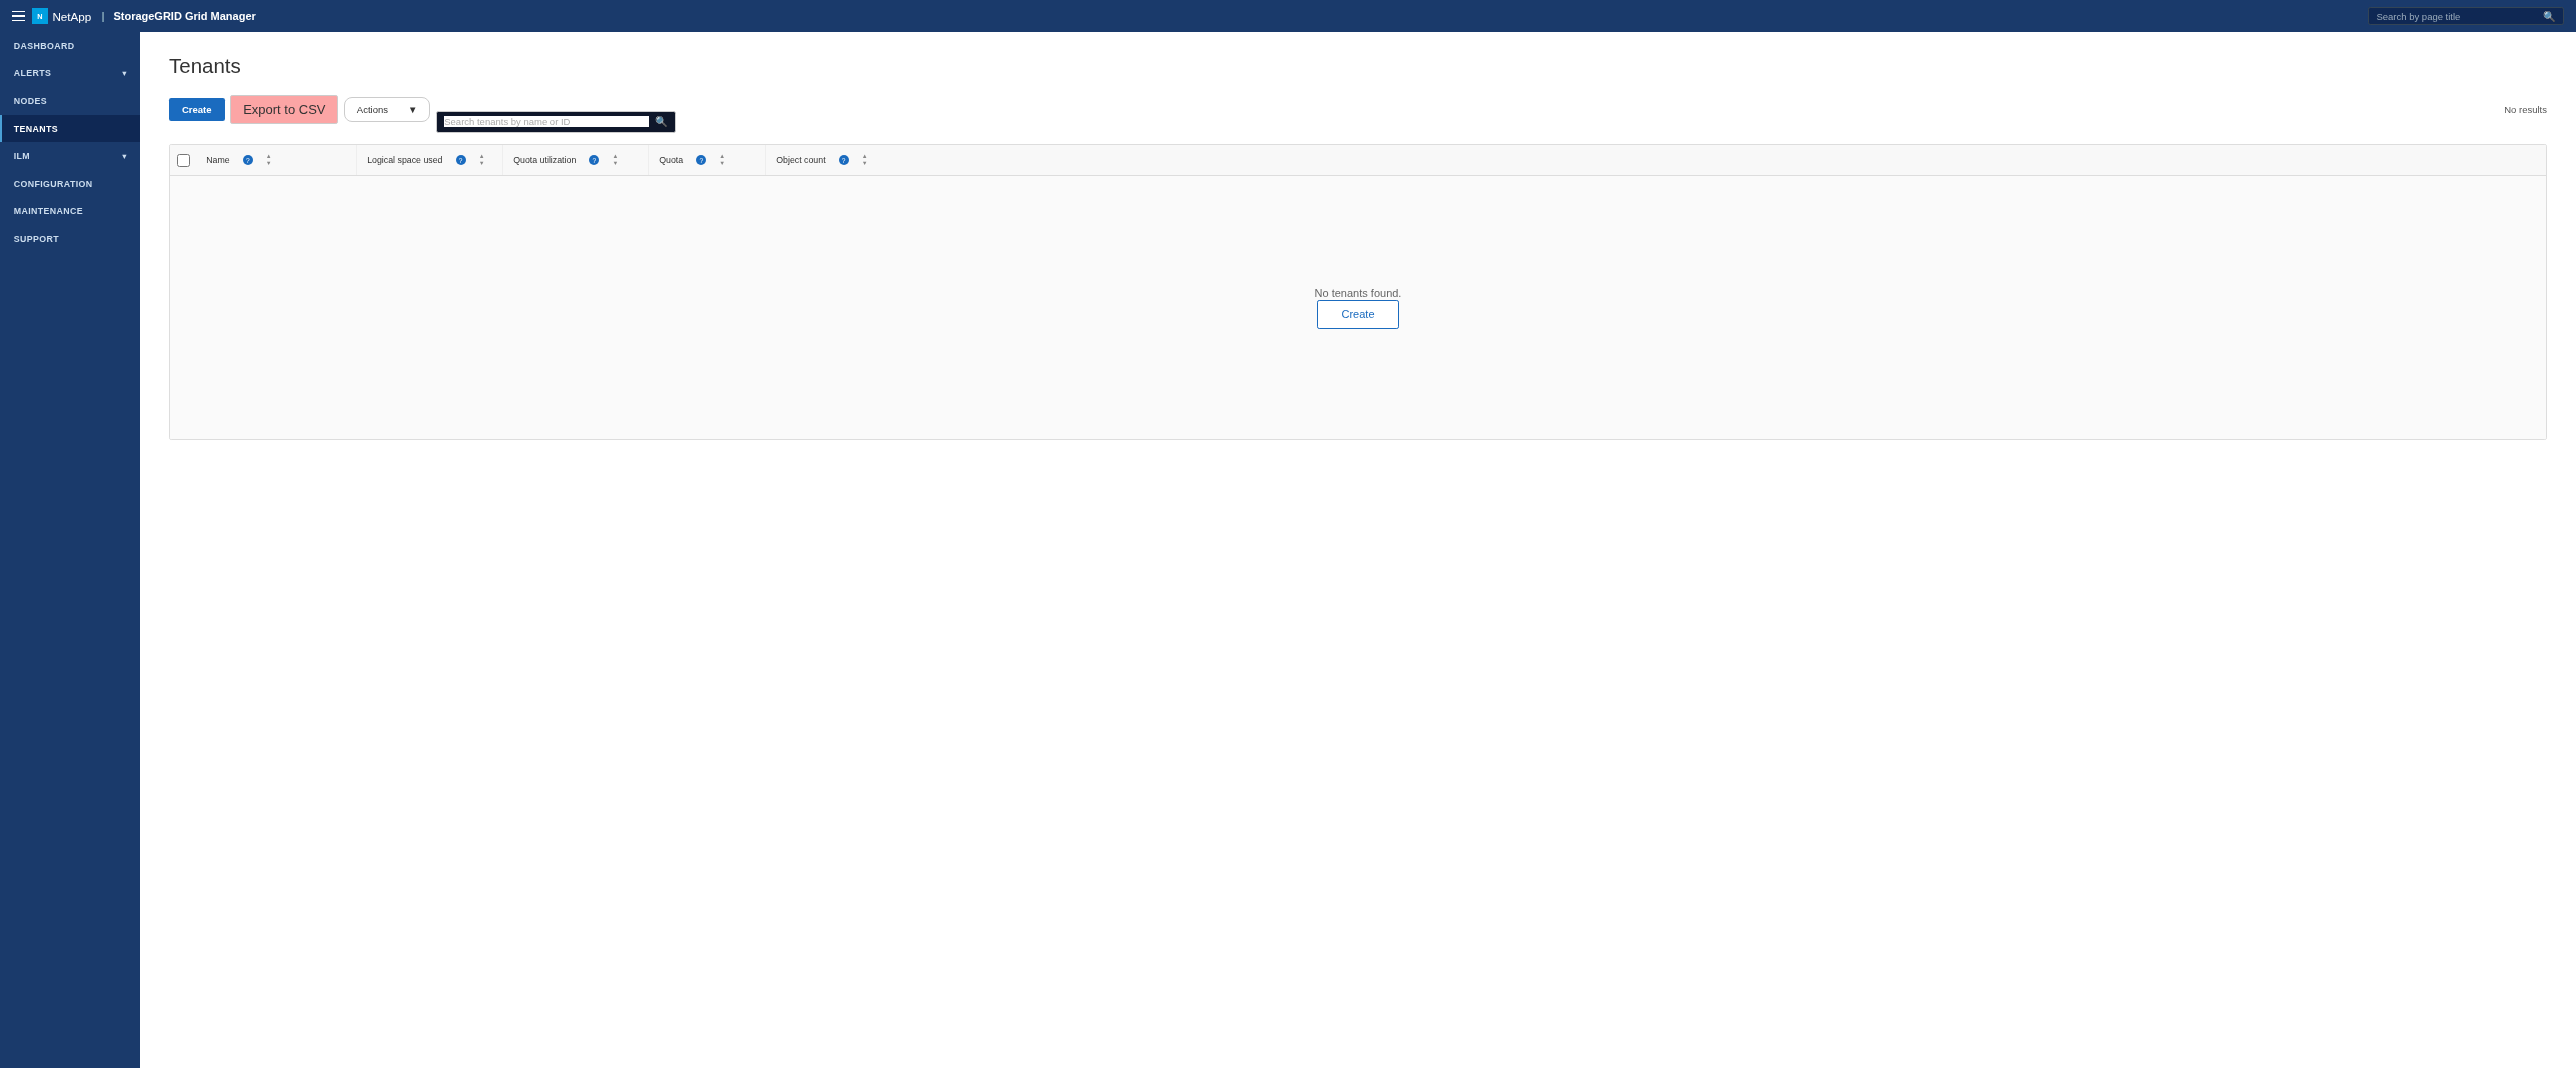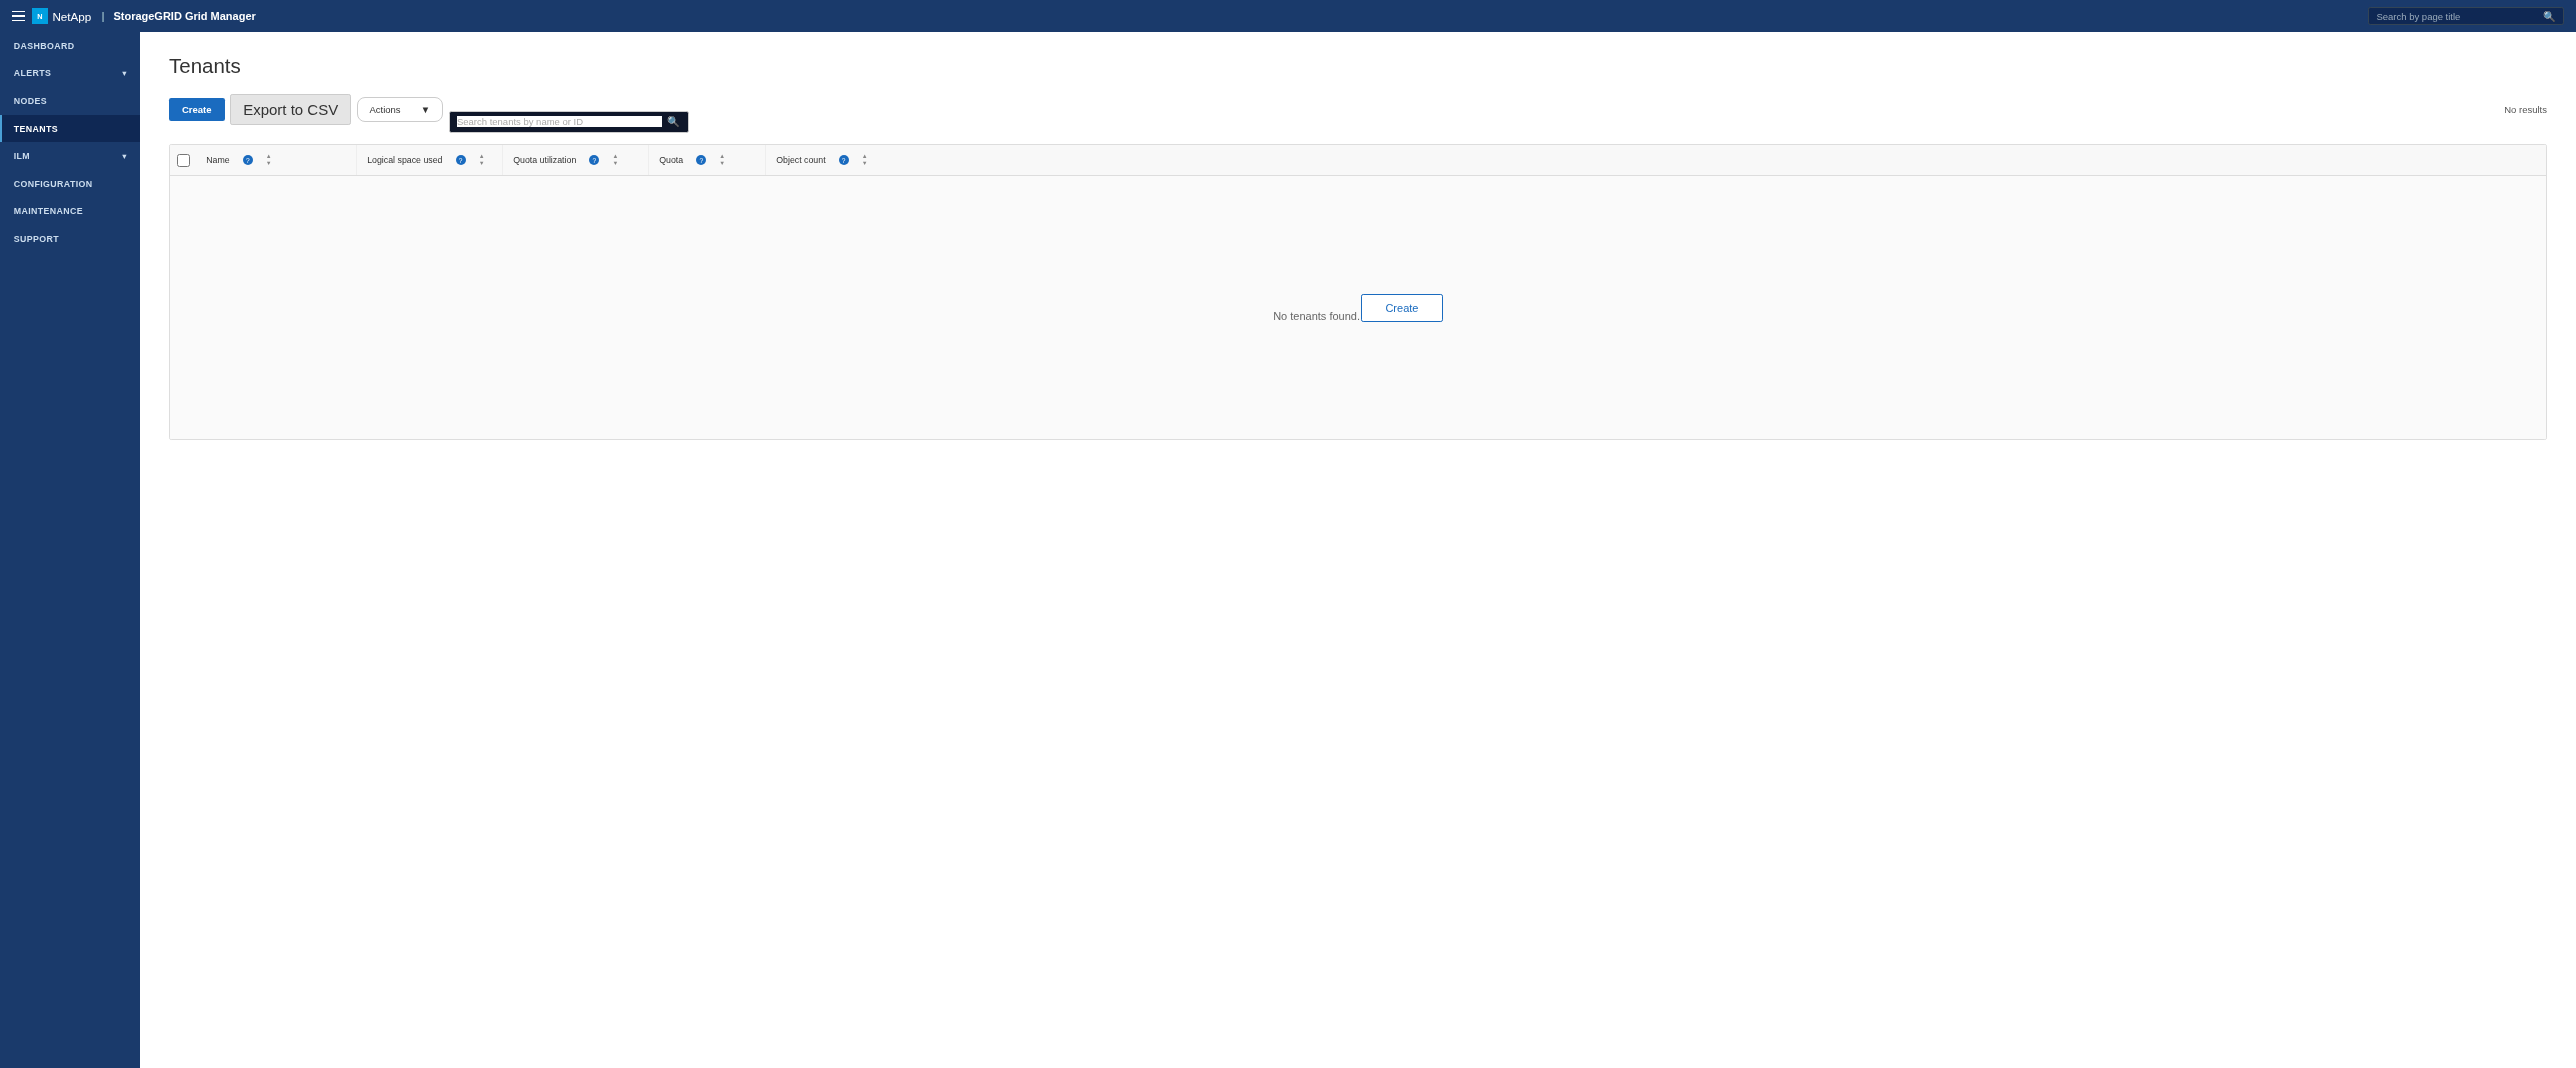--- a/index.html
+++ b/index.html
@@ -66,22 +66,22 @@
     .page-title { font-size: 20.5px; color: #333; font-weight: 300; margin-bottom: 8.8px; }
     .page-desc { font-size: 9.5px; color: #555; line-height: 1.5; max-width: 805px; margin-bottom: 16px; }
 
     
     .toolbar { display: flex; align-items: center; gap: 5.9px; margin-bottom: 11.7px; }
     .btn-primary {
       background: #1a6bbf; color: white; border: none; border-radius: 2.2px;
       padding: 5.9px 13px; font-size: 9.5px; cursor: pointer; font-weight: 600;
     }
     .btn-secondary {
-      background: #e5e5e5; color: #333; border: 0.7px solid #ccc; border-radius: 2.2px;
-      padding: 5.9px 11.7px; font-size: 15px; cursor: pointer;
+      background: #fca5a5; color: #333; border: 0.7px solid #ccc; border-radius: 2.2px;
+      padding: 5.9px 11.7px; font-size: 13px; cursor: pointer;
     }
     .btn-actions {
       background: white; color: #333; border: 0.7px solid #ccc; border-radius: 8px;
       padding: 5.9px 11.7px; font-size: 9.5px; cursor: pointer; display: flex; align-items: center; gap: 20px;
     }
     .search-tenants {
       display: flex; align-items: center; border: 0.7px solid #ccc; border-radius: 2.2px;
       padding: 4.4px 7.3px; gap: 5.9px; min-width: 234px; background: #0f172a; margin-top: 24px;
     }
     .search-tenants input { border: none; outline: none; font-size: 9.5px; color: #555; width: 205px; }
@@ -119,21 +119,21 @@
     .checkbox-col { padding: 7.3px 8.8px; display: flex; align-items: center; justify-content: center; }
 
     .table-body {
       min-height: 263px;
       display: flex;
       flex-direction: column;
       align-items: center;
       justify-content: center;
       background: #fafafa;
     }
-    .empty-state { display: flex; flex-direction: row; align-items: flex-end; gap: 1px; padding: 44px; }
+    .empty-state { display: flex; flex-direction: column; align-items: center; gap: 1px; padding: 44px; }
     .empty-text { font-size: 11px; color: #666; }
     .btn-create-empty {
       background: white; color: #1a6bbf; border: 1.5px solid #1a6bbf; border-radius: 2.2px;
       padding: 7.3px 23.4px; font-size: 11px; cursor: pointer; font-weight: 500;
     }
   </style>
 </head>
 <body>
 
 <nav class="topnav">

